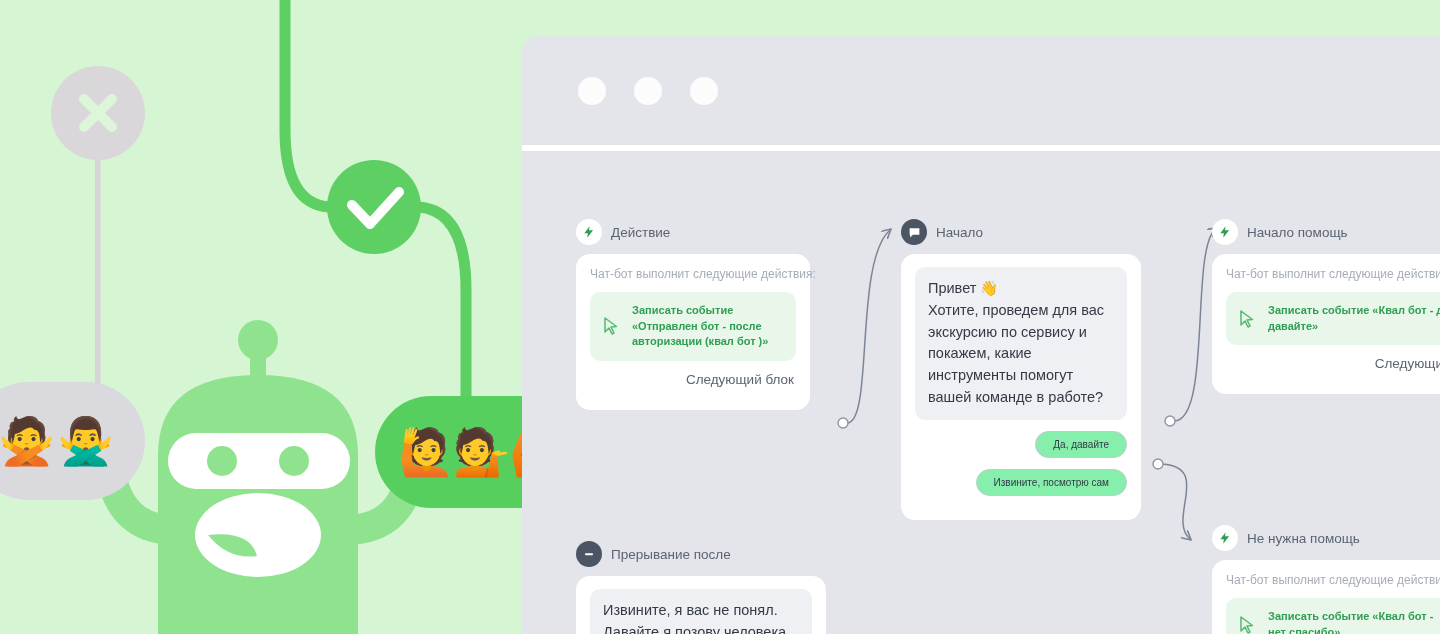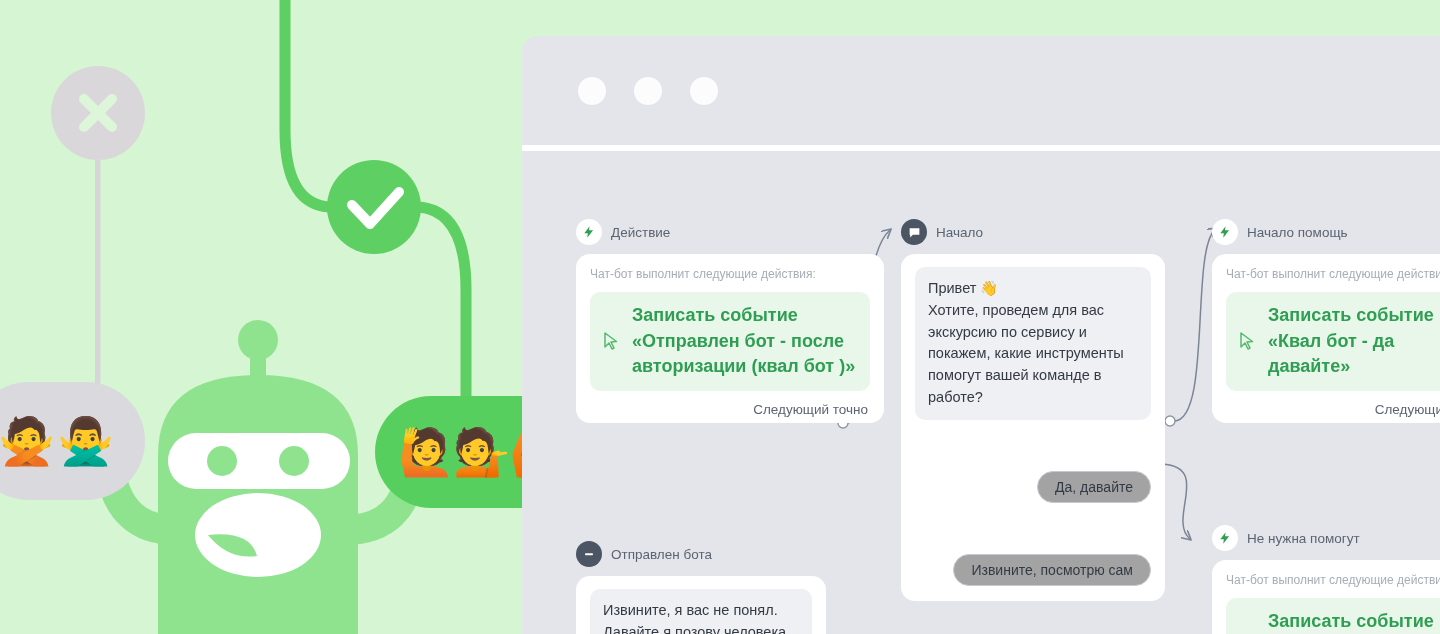--- a/index.html
+++ b/index.html
@@ -69,49 +69,49 @@
     width: 26px; height: 26px; border-radius: 50%;
     background: #ffffff;
     display: flex; align-items: center; justify-content: center;
     flex: 0 0 auto;
   }
   .badge.dark { background: #4b5563; }
   .node-title {
     font-size: 13.5px; color: #5b6472; font-weight: 400; white-space: nowrap;
   }
   .card {
-    background: #ffffff; border-radius: 14px; padding: 13px 14px 6px;
+    background: #ffffff; border-radius: 14px; padding: 13px 14px 23px;
   }
   .card-sub {
     font-size: 12px; color: #a6adb8; margin-bottom: 11px; white-space: nowrap;
   }
   .action-box {
     background: #e8f7ea; border-radius: 10px;
     padding: 11px 14px 11px 42px; position: relative;
   }
   .action-text {
-    color: #2f9e52; font-size: 18px; font-weight: 700; line-height: 1.42;
+    color: #2f9e52; font-size: 11px; font-weight: 700; line-height: 1.42;
   }
   .cursor-ico {
     position: absolute; left: 13px; top: 50%; transform: translateY(-50%);
     width: 16px; height: 18px;
   }
   .next-row {
     text-align: right; font-size: 13.5px; color: #5b6472;
     margin-top: 11px; padding-right: 2px; white-space: nowrap;
   }
   .msg-bubble {
     background: #eef0f3; border-radius: 10px; padding: 11px 13px;
     font-size: 14.5px; color: #333a45; line-height: 1.5;
   }
   .reply-row { display: flex; justify-content: flex-end; margin-top: 11px; }
   .reply-btn {
     border: 1.4px solid #c3c9d2; border-radius: 20px;
-    padding: 7px 17px; font-size: 14px; color: #333a45;
-    background: #a3a3a3; white-space: nowrap; margin-top: 40px;
+    padding: 7px 17px; font-size: 10px; color: #333a45;
+    background: #86efac; white-space: nowrap;
   }
 </style>
 </head>
 <body>
 
 <div id="illustration">
 
   <svg id="illo-svg" width="540" height="634" viewBox="0 0 540 634">
 
     <g fill="none" stroke="#5ecf62" stroke-width="11" stroke-linecap="round">
@@ -184,51 +184,51 @@
       <g fill="none" stroke="#7c8595" stroke-width="1.5" marker-end="url(#arrow)">
         <path d="M325 272 C352 272 332 110 368 79"></path>
         <path d="M652 270 C690 270 668 95 694 78"></path>
         <path d="M640 313 C690 316 645 368 668 388"></path>
       </g>
       <circle cx="321" cy="272" r="5" fill="#ffffff" stroke="#8d96a3" stroke-width="1.4"></circle>
       <circle cx="648" cy="270" r="5" fill="#ffffff" stroke="#8d96a3" stroke-width="1.4"></circle>
       <circle cx="636" cy="313" r="5" fill="#ffffff" stroke="#8d96a3" stroke-width="1.4"></circle>
     </svg>
 
-    <div class="node" style="left:54px; top:68px; width:308px;">
+    <div class="node" style="left:54px; top:68px; width:234px;">
       <div class="node-header">
         <div class="badge">
           <svg width="14" height="14" viewBox="0 0 24 24">
             <path d="M13 2 L4 14 H10 L9 22 L19 9 H12 Z" fill="#2f9e52"></path>
           </svg>
         </div>
         <div class="node-title">Действие</div>
       </div>
       <div class="card">
         <div class="card-sub">Чат-бот выполнит следующие действия:</div>
         <div class="action-box">
           <svg class="cursor-ico" viewBox="0 0 16 18">
             <path d="M2 1 L2 15 L6 11 L9 17 L11 16 L8 10 L13.5 9.5 Z" fill="none" stroke="#56b96f" stroke-width="1.5" stroke-linejoin="round"></path>
           </svg>
           <div class="action-text">Записать событие «Отправлен бот - после авторизации (квал бот )»</div>
         </div>
-        <div class="next-row">Следующий точно</div>
-      </div>
-    </div>
-
-    <div class="node" style="left:379px; top:68px; width:264px;">
+        <div class="next-row">Следующий блок</div>
+      </div>
+    </div>
+
+    <div class="node" style="left:379px; top:68px; width:240px;">
       <div class="node-header">
         <div class="badge dark">
           <svg width="13" height="13" viewBox="0 0 24 24">
             <path d="M3 4 H21 V16 H9 L4 21 V16 H3 Z" fill="#ffffff"></path>
           </svg>
         </div>
         <div class="node-title">Начало</div>
       </div>
-      <div class="card" style="padding:13px 14px 15px;">
+      <div class="card" style="padding:13px 14px 24px;">
         <div class="msg-bubble" style="white-space:pre-line;">Привет 👋
 Хотите, проведем для вас экскурсию по сервису и покажем, какие инструменты помогут вашей команде в работе?</div>
         <div class="reply-row">
           <div class="reply-btn">Да, давайте</div>
         </div>
         <div class="reply-row">
           <div class="reply-btn">Извините, посмотрю сам</div>
         </div>
       </div>
     </div>
@@ -254,42 +254,42 @@
       </div>
     </div>
 
     <div class="node" style="left:690px; top:374px; width:266px;">
       <div class="node-header">
         <div class="badge">
           <svg width="14" height="14" viewBox="0 0 24 24">
             <path d="M13 2 L4 14 H10 L9 22 L19 9 H12 Z" fill="#2f9e52"></path>
           </svg>
         </div>
-        <div class="node-title">Не нужна помогут</div>
+        <div class="node-title">Не нужна помощь</div>
       </div>
       <div class="card">
         <div class="card-sub">Чат-бот выполнит следующие действия:</div>
         <div class="action-box">
           <svg class="cursor-ico" viewBox="0 0 16 18">
             <path d="M2 1 L2 15 L6 11 L9 17 L11 16 L8 10 L13.5 9.5 Z" fill="none" stroke="#56b96f" stroke-width="1.5" stroke-linejoin="round"></path>
           </svg>
           <div class="action-text">Записать событие «Квал бот - нет спасибо»</div>
         </div>
         <div class="next-row"></div>
       </div>
     </div>
 
     <div class="node" style="left:54px; top:390px; width:250px;">
       <div class="node-header">
         <div class="badge dark">
           <svg width="14" height="14" viewBox="0 0 24 24">
             <rect x="5" y="10.5" width="14" height="3.6" rx="1.8" fill="#ffffff"></rect>
           </svg>
         </div>
-        <div class="node-title">Отправлен бота</div>
+        <div class="node-title">Прерывание после</div>
       </div>
       <div class="card" style="padding-bottom:42px;">
         <div class="msg-bubble">Извините, я вас не понял. Давайте я позову человека — он точно вас поймёт 👍</div>
 
       </div>
     </div>
 
   </div>
 </div>
 

